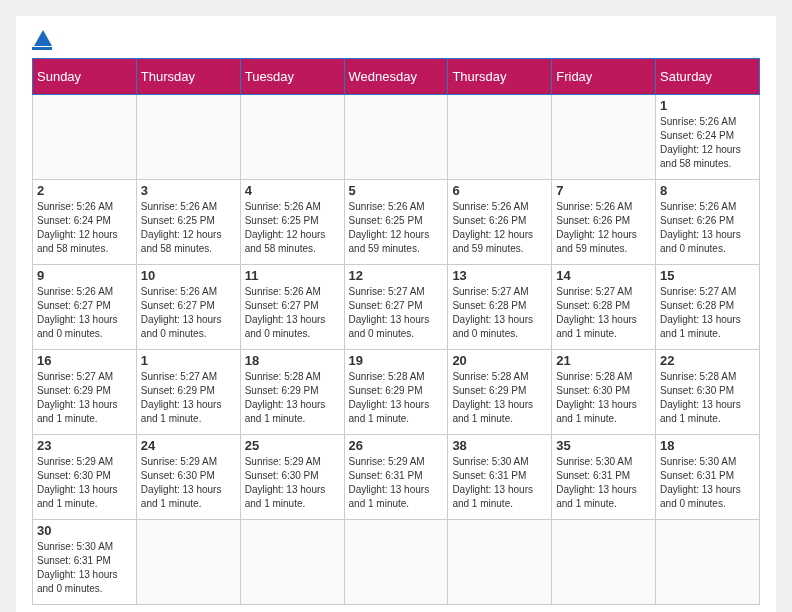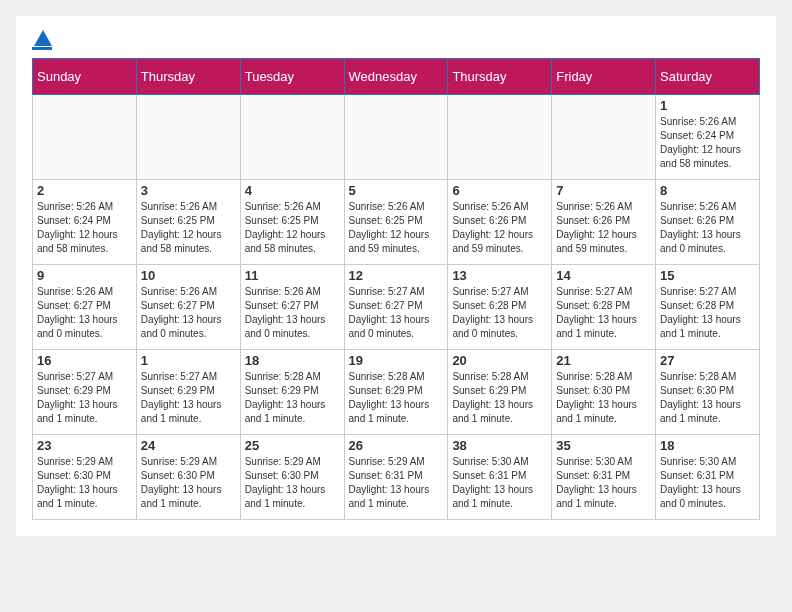--- a/index.html
+++ b/index.html
@@ -227,21 +227,21 @@
           </td>
           <td>
             <span class="day-num">20</span>
             <div class="day-info">Sunrise: 5:28 AM<br>Sunset: 6:29 PM<br>Daylight: 13 hours and 1 minute.</div>
           </td>
           <td>
             <span class="day-num">21</span>
             <div class="day-info">Sunrise: 5:28 AM<br>Sunset: 6:30 PM<br>Daylight: 13 hours and 1 minute.</div>
           </td>
           <td>
-            <span class="day-num">27</span>
+            <span class="day-num">22</span>
             <div class="day-info">Sunrise: 5:28 AM<br>Sunset: 6:30 PM<br>Daylight: 13 hours and 1 minute.</div>
           </td>
         </tr>
         <tr>
           <td>
             <span class="day-num">23</span>
             <div class="day-info">Sunrise: 5:29 AM<br>Sunset: 6:30 PM<br>Daylight: 13 hours and 1 minute.</div>
           </td>
           <td>
             <span class="day-num">24</span>
@@ -260,16 +260,28 @@
             <div class="day-info">Sunrise: 5:30 AM<br>Sunset: 6:31 PM<br>Daylight: 13 hours and 1 minute.</div>
           </td>
           <td>
             <span class="day-num">35</span>
             <div class="day-info">Sunrise: 5:30 AM<br>Sunset: 6:31 PM<br>Daylight: 13 hours and 1 minute.</div>
           </td>
           <td>
             <span class="day-num">18</span>
             <div class="day-info">Sunrise: 5:30 AM<br>Sunset: 6:31 PM<br>Daylight: 13 hours and 0 minutes.</div>
           </td>
+        </tr>
+        <tr>
+          <td>
+            <span class="day-num">30</span>
+            <div class="day-info">Sunrise: 5:30 AM<br>Sunset: 6:31 PM<br>Daylight: 13 hours and 0 minutes.</div>
+          </td>
+          <td class="empty-cell"></td>
+          <td class="empty-cell"></td>
+          <td class="empty-cell"></td>
+          <td class="empty-cell"></td>
+          <td class="empty-cell"></td>
+          <td class="empty-cell"></td>
         </tr>
       </tbody>
   </table>
 </div>
 
 </body></html>

